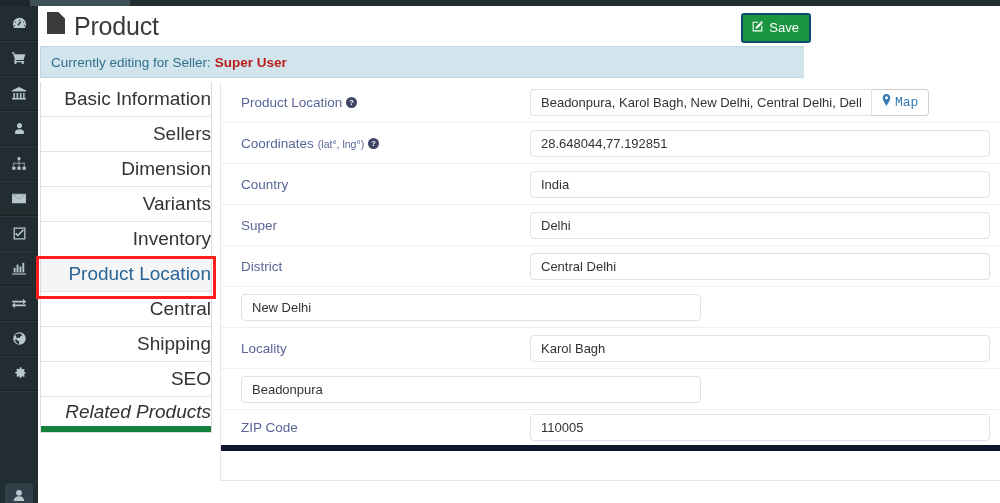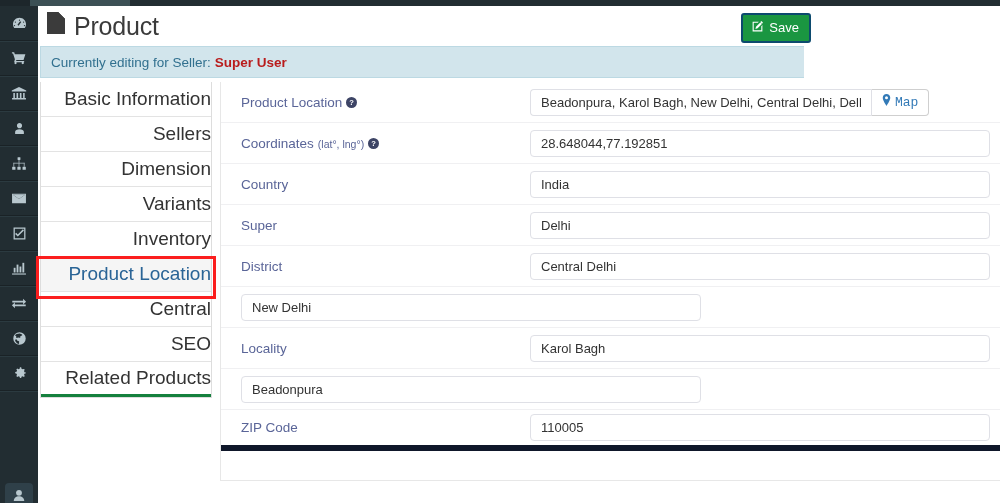--- a/index.html
+++ b/index.html
@@ -109,21 +109,21 @@
     display: flex; align-items: center;
     padding-left: 12px;
     font-size: 19px;
     color: #333333;
     border-bottom: 1px solid #e3e3e3;
     cursor: pointer;
     background: #fff;
     position: relative;
     justify-content: flex-end;
   }
-  .nav-item:last-child { border-bottom: 3px solid #15803d; }
+  .nav-item:last-child { border-bottom: 6px solid #15803d; font-style: italic; }
   .nav-item.active {
     background: #f5f5f5;
     color: #2a6496;
   }
   
   .annot-box {
     position: absolute;
     left: -4px; top: 174px;
     width: 180px; height: 43px;
     border: 3px solid #fb1e1e;
@@ -362,20 +362,23 @@
         <div class="nav-item">
           <span>Inventory</span>
         </div>
         <div class="nav-item active">
           <span>Product Location</span>
         </div>
         <div class="nav-item">
           <span>Central</span>
         </div>
         <div class="nav-item">
+          <span>Shipping</span>
+        </div>
+        <div class="nav-item">
           <span>SEO</span>
         </div>
         <div class="nav-item">
           <span>Related Products</span>
         </div>
       </div>
     <div class="annot-box"></div>
 
     <div class="form-panel">
       <div id="formRows">

